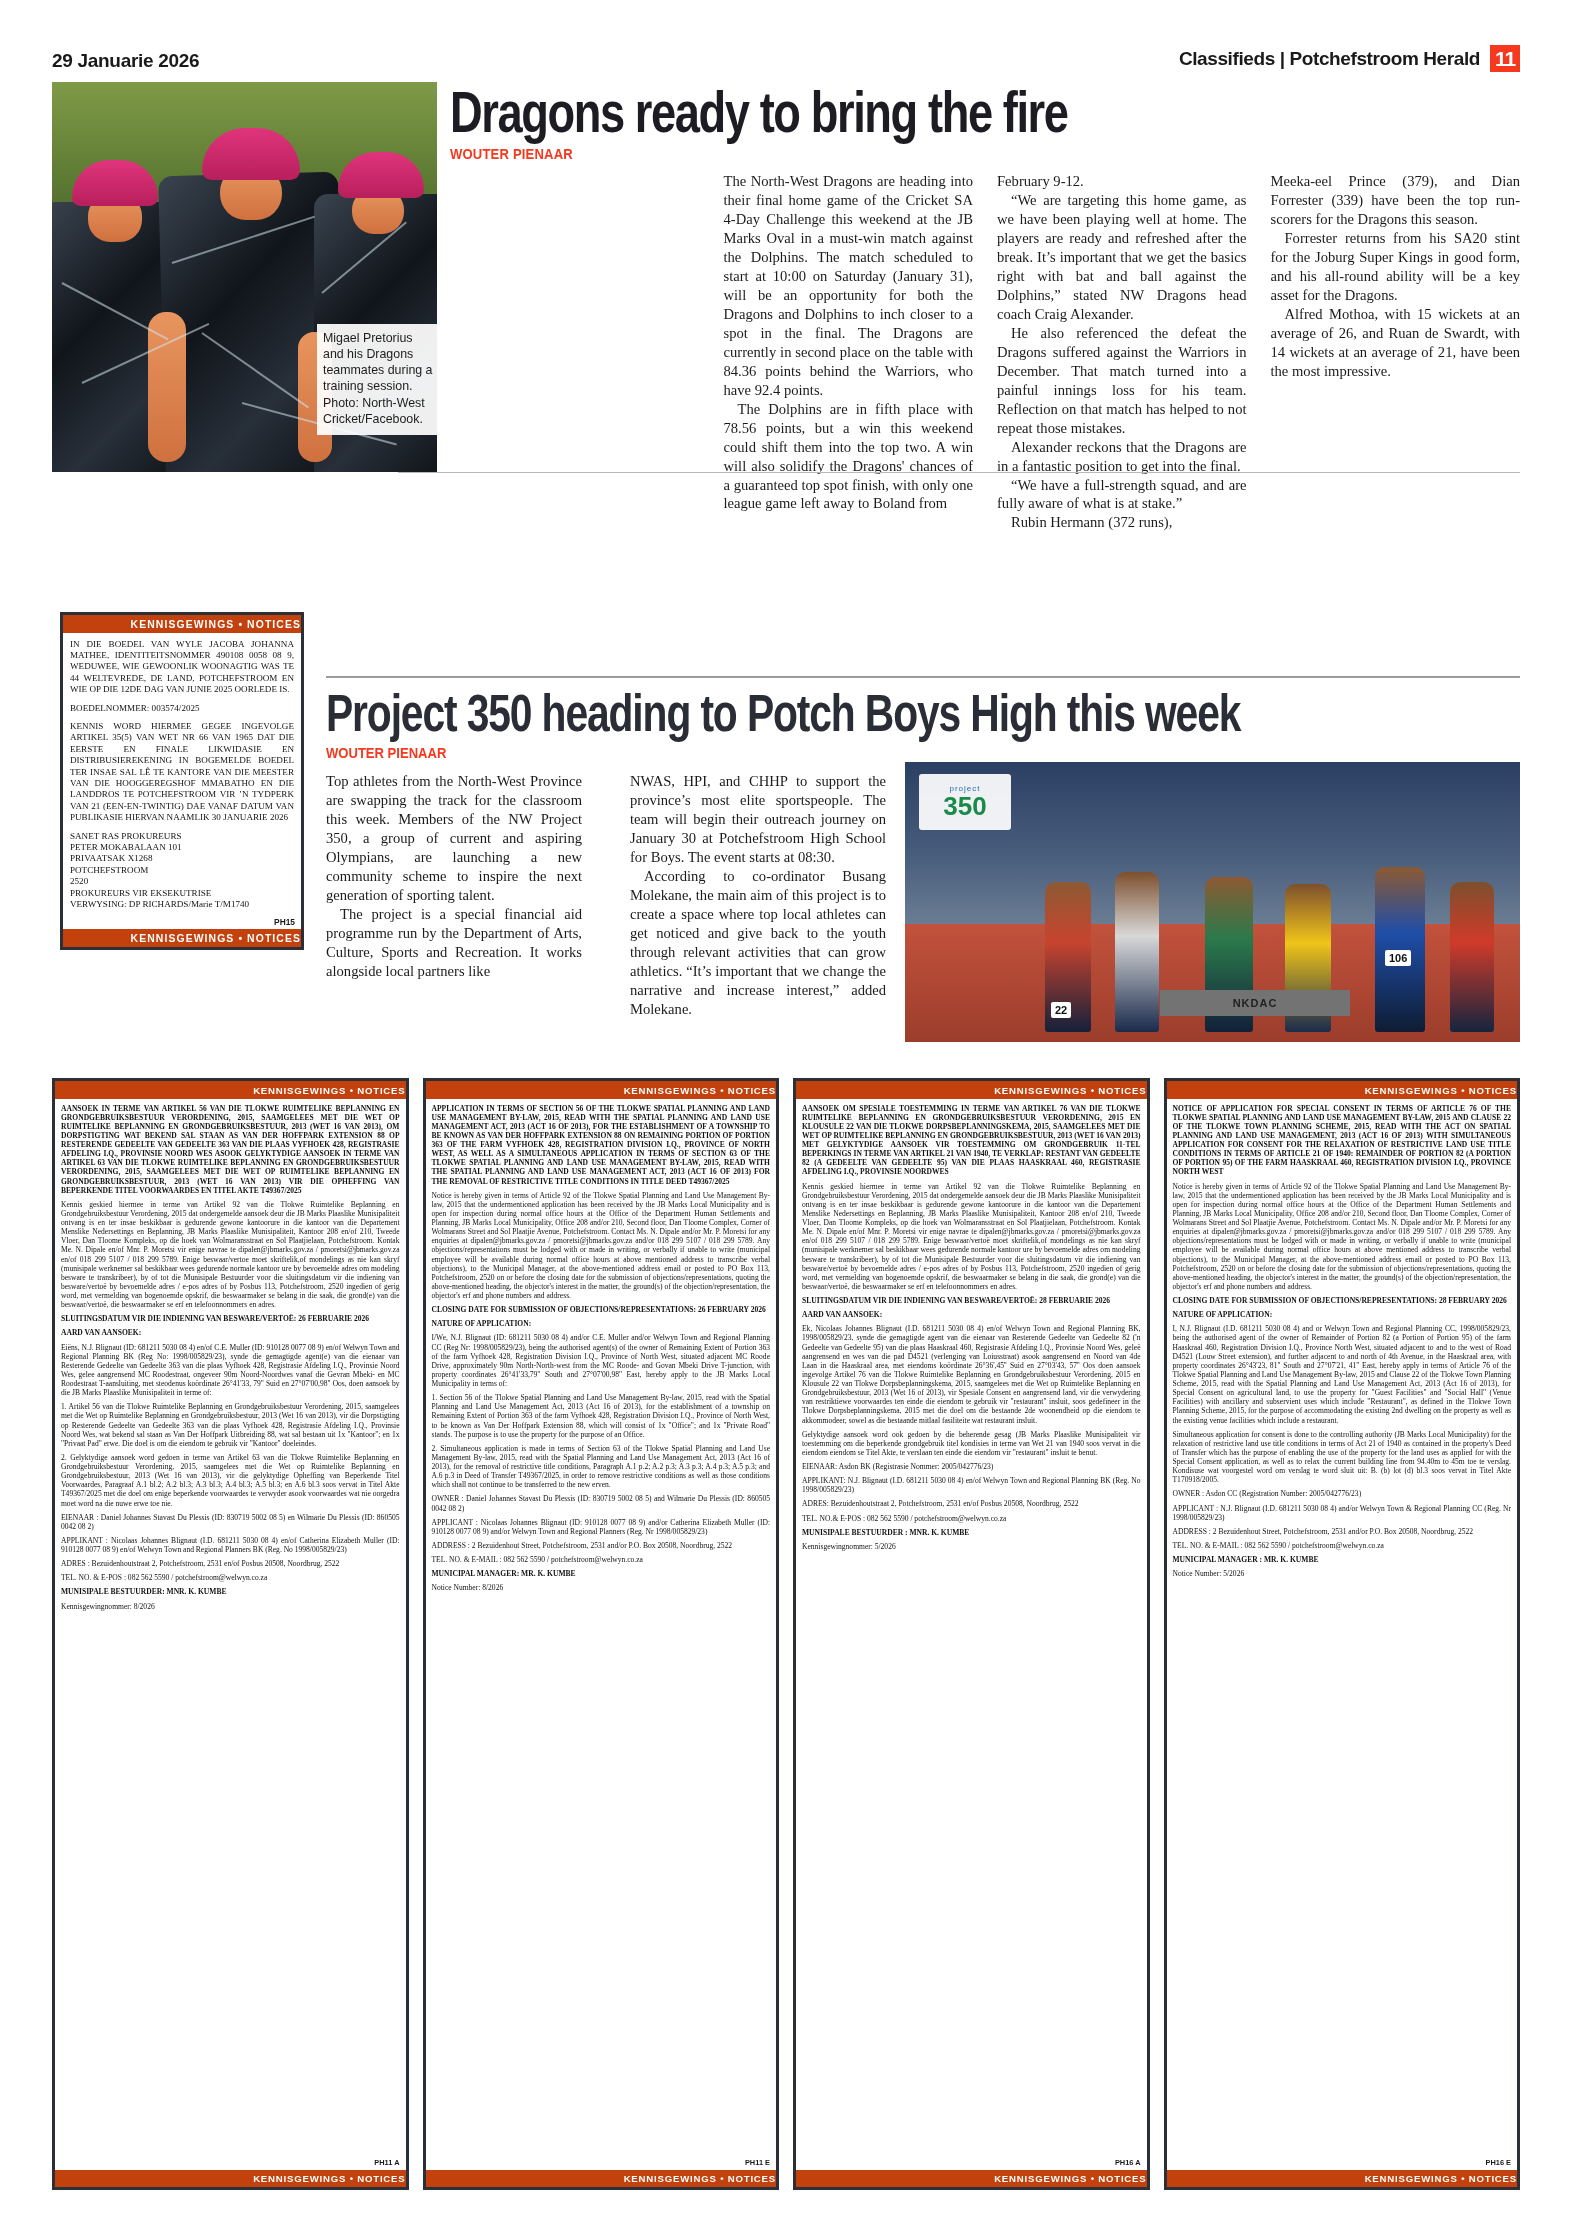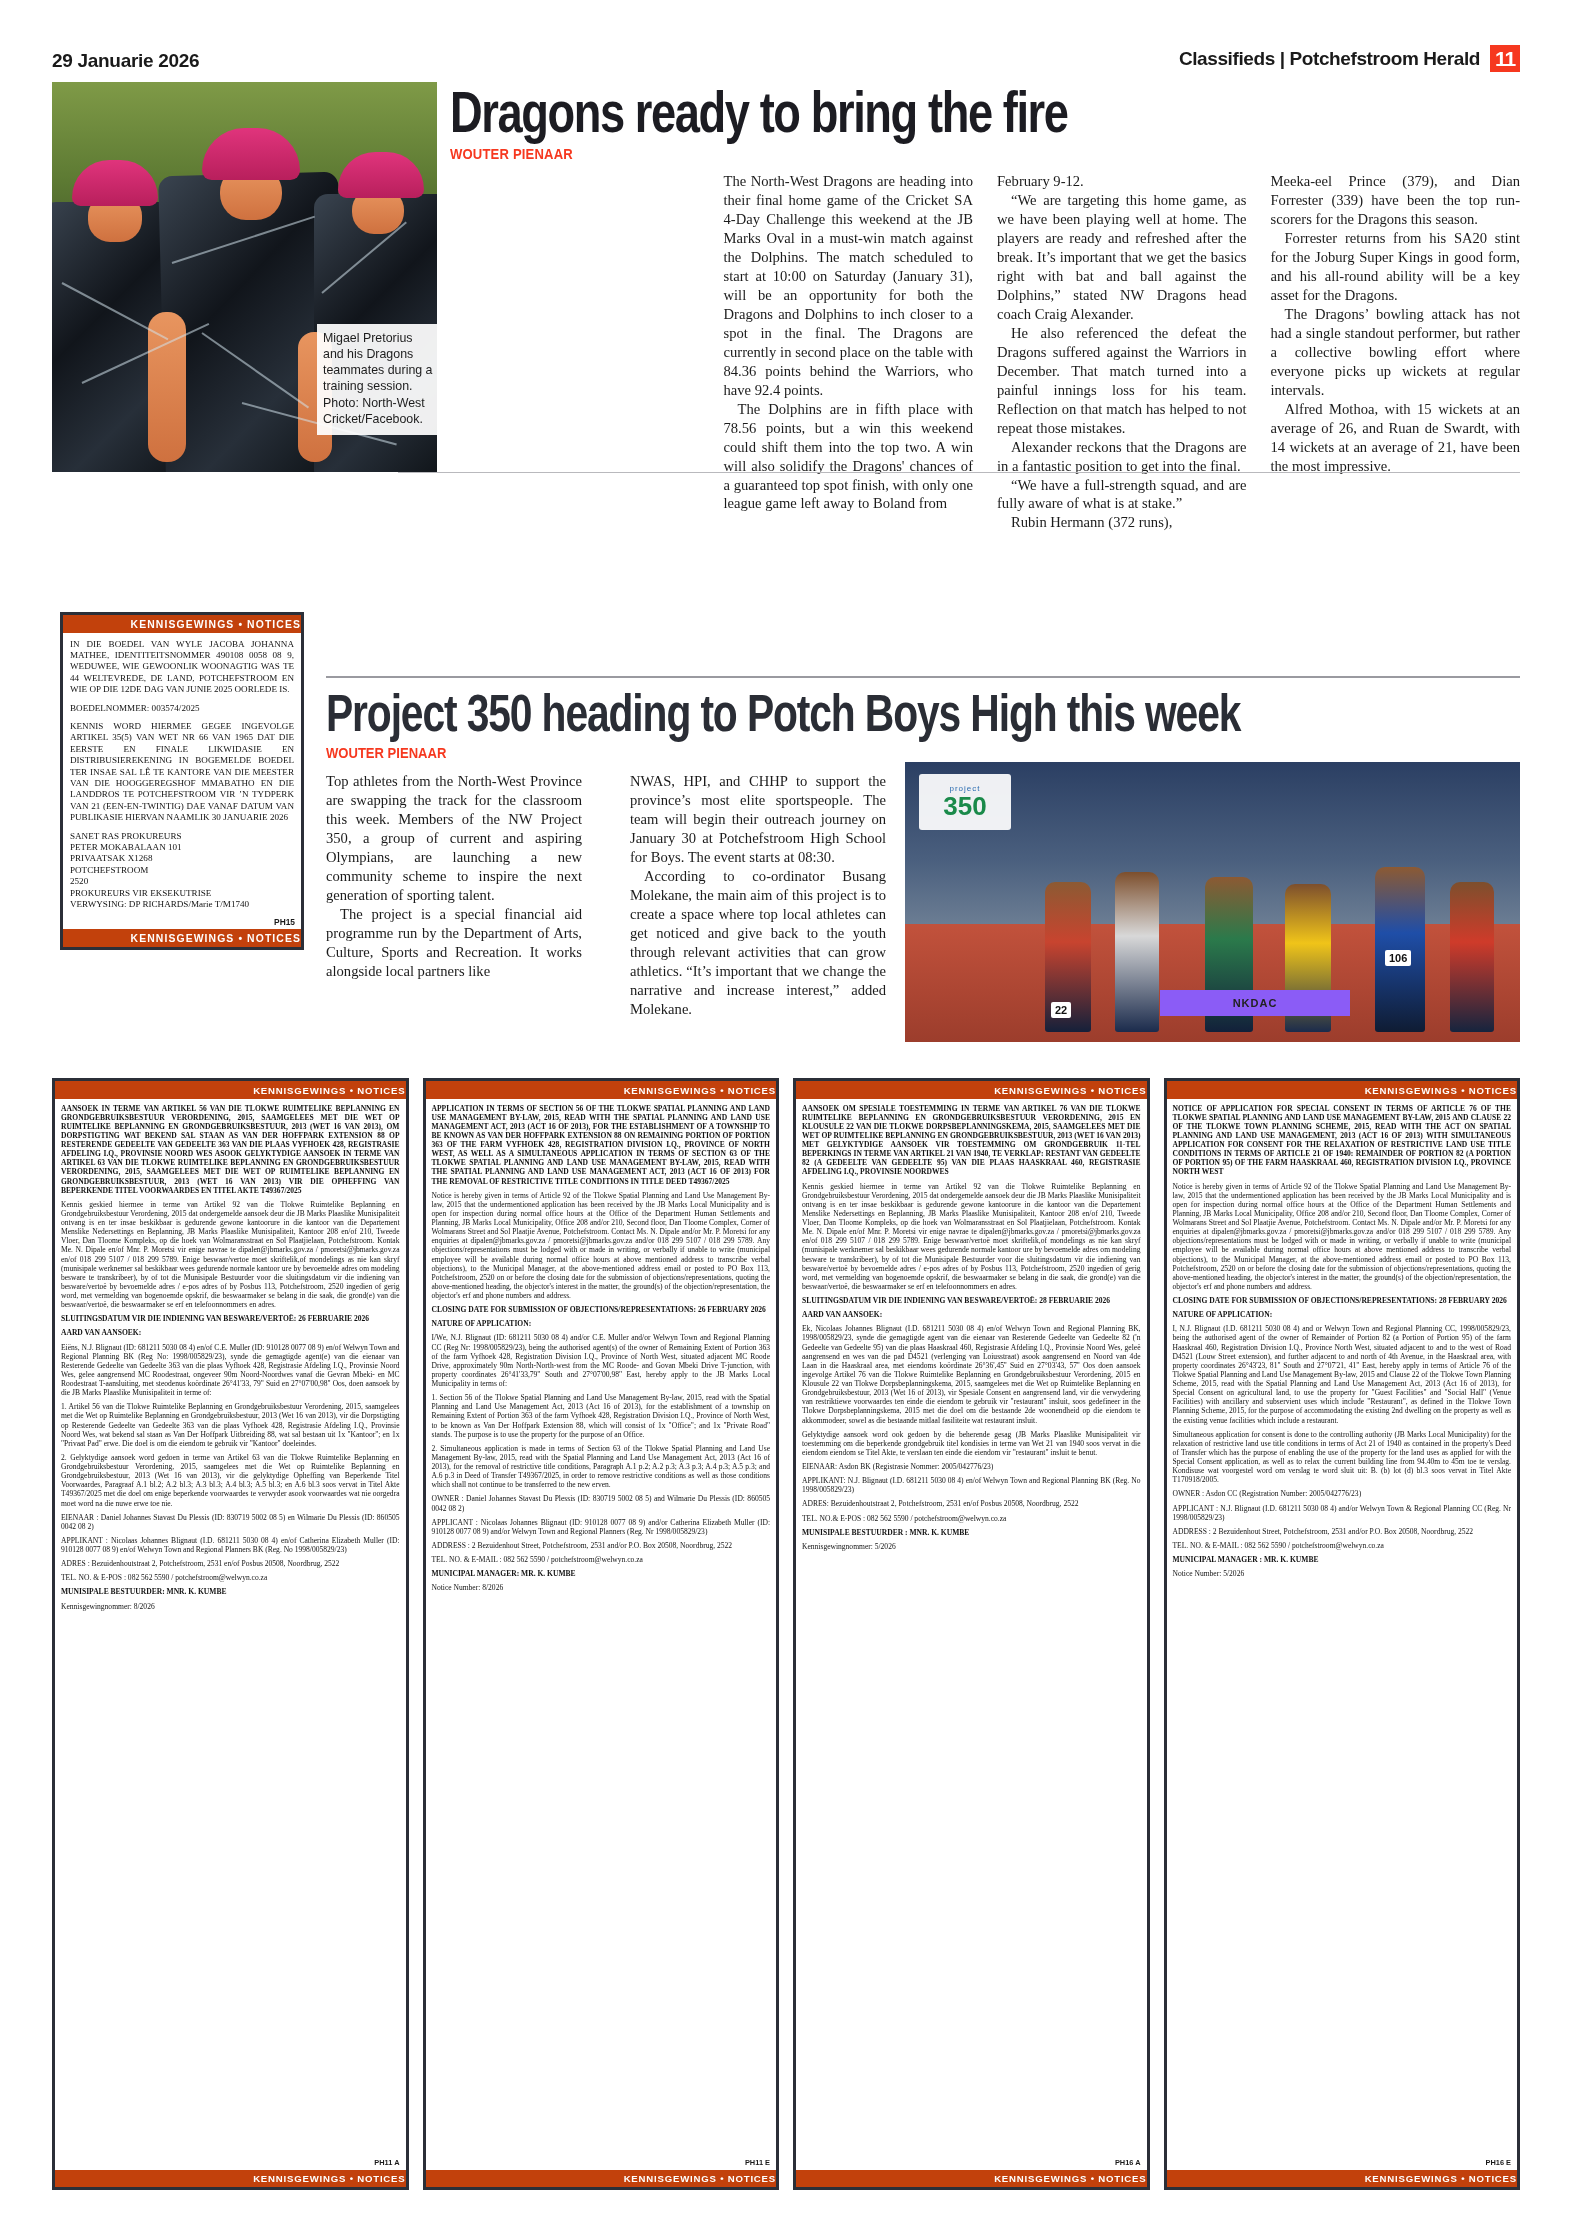--- a/index.html
+++ b/index.html
@@ -174,21 +174,21 @@
   }
   .photo2 .logo350 .l1 { font-size:8px; color:#2b6cb0; letter-spacing:1px; }
   .photo2 .logo350 .l2 { font-size:26px; font-weight:700; color:#1a8a4a; }
   .photo2 .bibnum {
     position:absolute; background:#fff; color:#111;
     font-family:"Liberation Sans", sans-serif; font-weight:700;
     padding:2px 4px; font-size:11px; border-radius:2px;margin-top:40px;
   }
   .photo2 .banner {
     position:absolute; left:255px; bottom:26px; width:190px; height:26px;
-    background:#8b5cf6; color:#222;
+    background:#737373; color:#222;
     font-family:"Liberation Sans", sans-serif; font-size:11px; font-weight:700;
     display:flex; align-items:center; justify-content:center; letter-spacing:1px;
   }
 
   
   .notices {
     position:absolute; left:52px; top:1078px; width:1468px; height:1112px;
     display:grid; grid-template-columns:repeat(4,1fr); column-gap:14px;
   }
   .ncol { display:flex; flex-direction:column; }
@@ -252,21 +252,20 @@
       <p class="noind">February 9-12.</p>
       <p>“We are targeting this home game, as we have been playing well at home. The players are ready and refreshed after the break. It’s important that we get the basics right with bat and ball against the Dolphins,” stated NW Dragons head coach Craig Alexander.</p>
       <p>He also referenced the defeat the Dragons suffered against the Warriors in December. That match turned into a painful innings loss for his team. Reflection on that match has helped to not repeat those mistakes.</p>
       <p>Alexander reckons that the Dragons are in a fantastic position to get into the final.</p>
       <p>“We have a full-strength squad, and are fully aware of what is at stake.”</p>
       <p>Rubin Hermann (372 runs),</p>
     </div>
     <div class="col-body">
       <p class="noind">Meeka-eel Prince (379), and Dian Forrester (339) have been the top run-scorers for the Dragons this season.</p>
       <p>Forrester returns from his SA20 stint for the Joburg Super Kings in good form, and his all-round ability will be a key asset for the Dragons.</p>
-      <p>The Dragons’ bowling attack has not had a single standout performer, but rather a collective bowling effort where everyone picks up wickets at regular intervals.</p>
       <p>Alfred Mothoa, with 15 wickets at an average of 26, and Ruan de Swardt, with 14 wickets at an average of 21, have been the most impressive.</p>
     </div>
   </div>
 </div>
 
 <div class="rule-a"></div>
 
 <div class="estate-box">
   <div class="nb">
     <div class="nb-head">KENNISGEWINGS • NOTICES</div>

